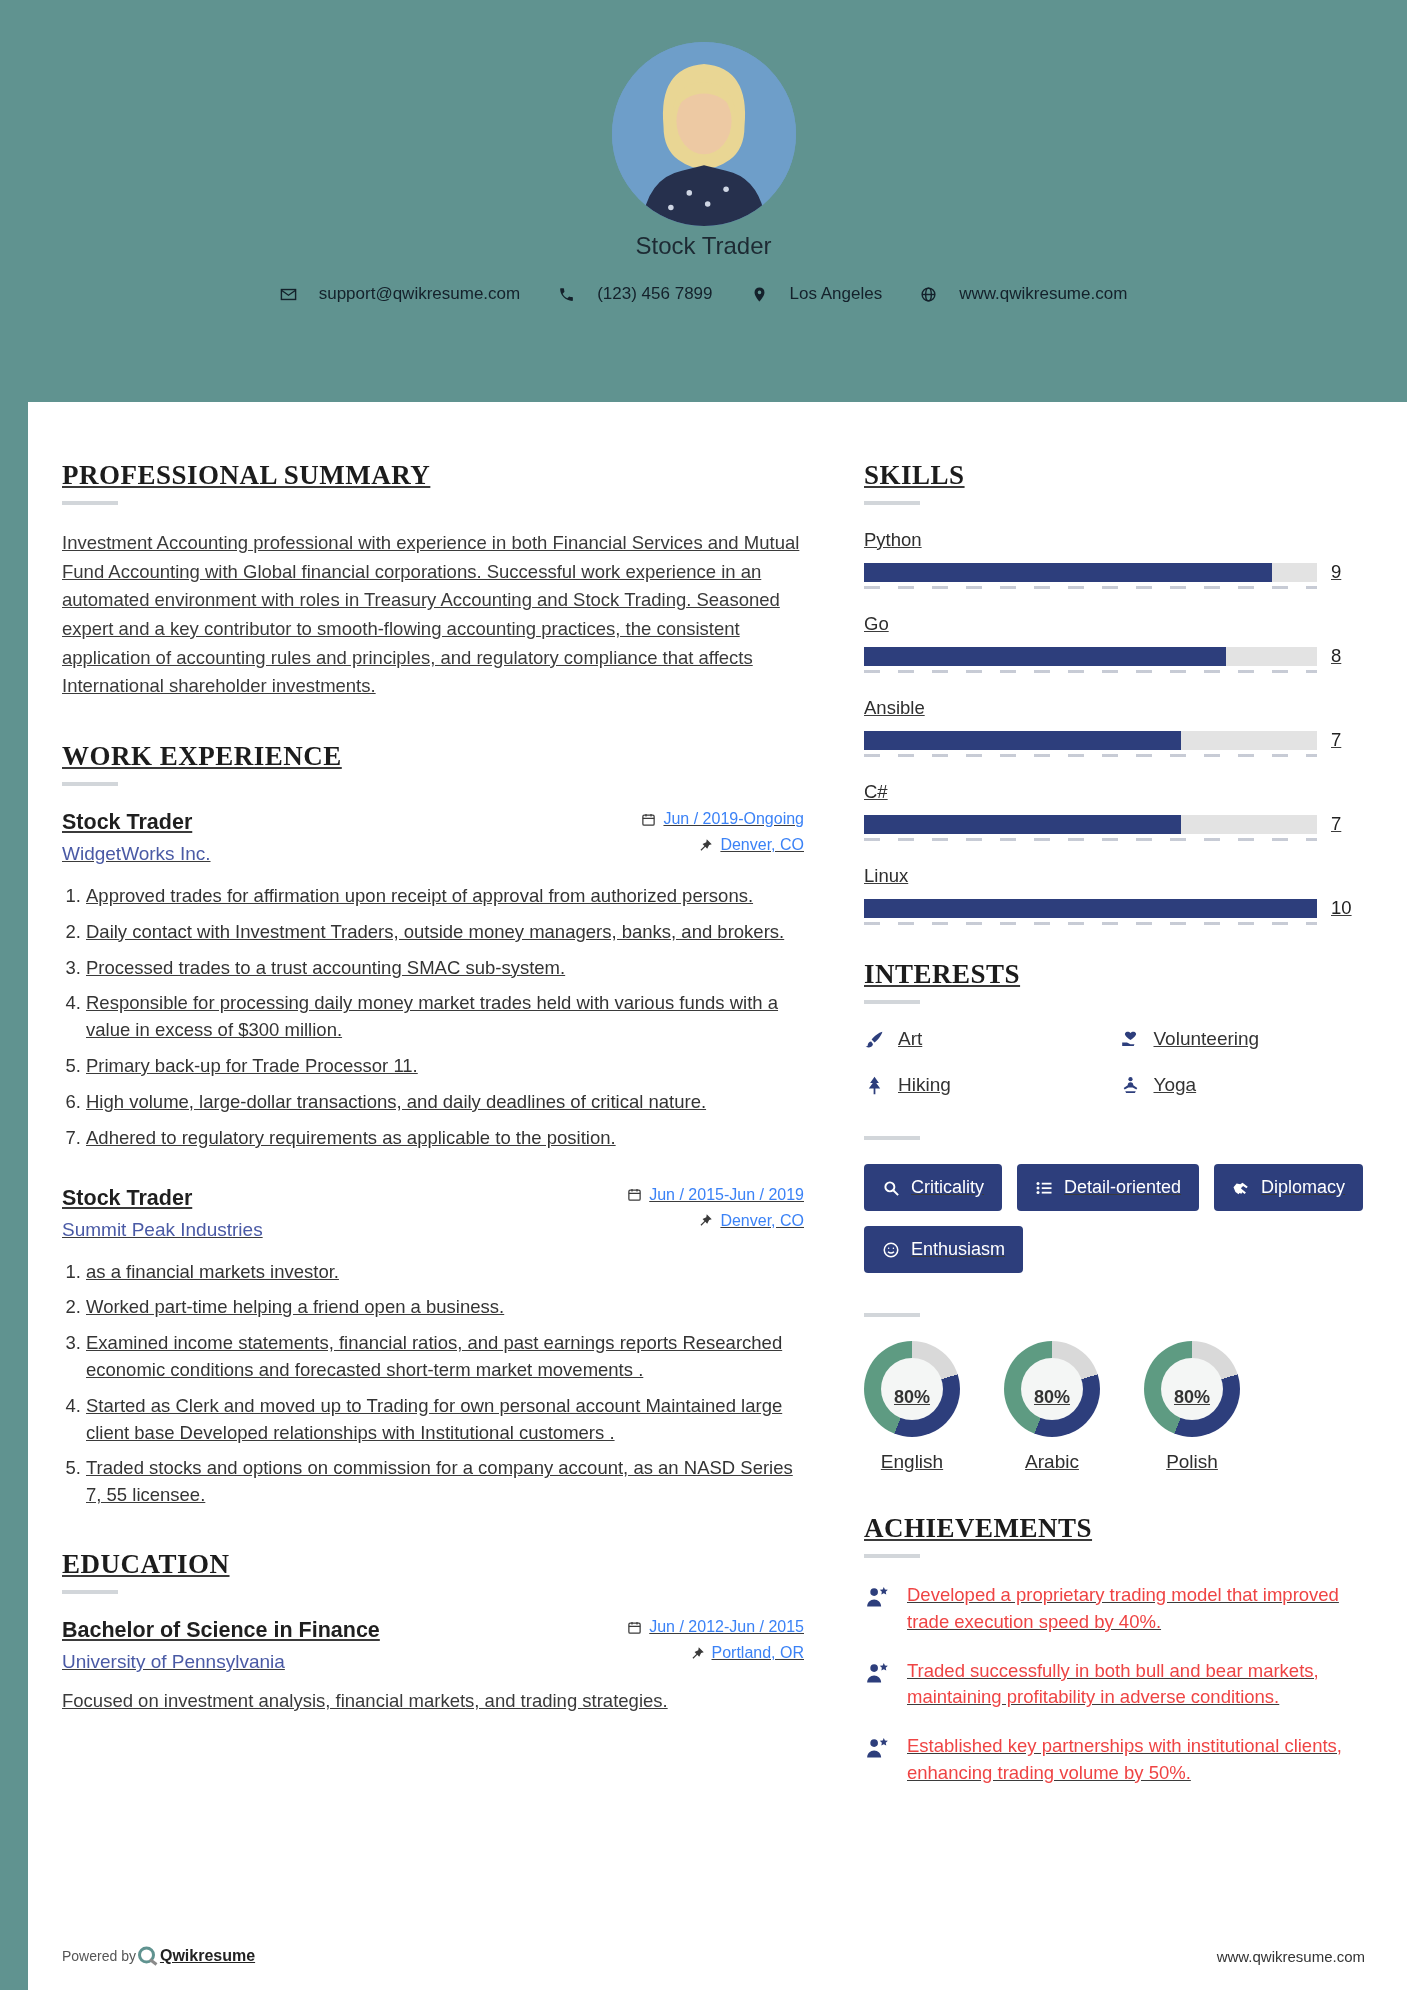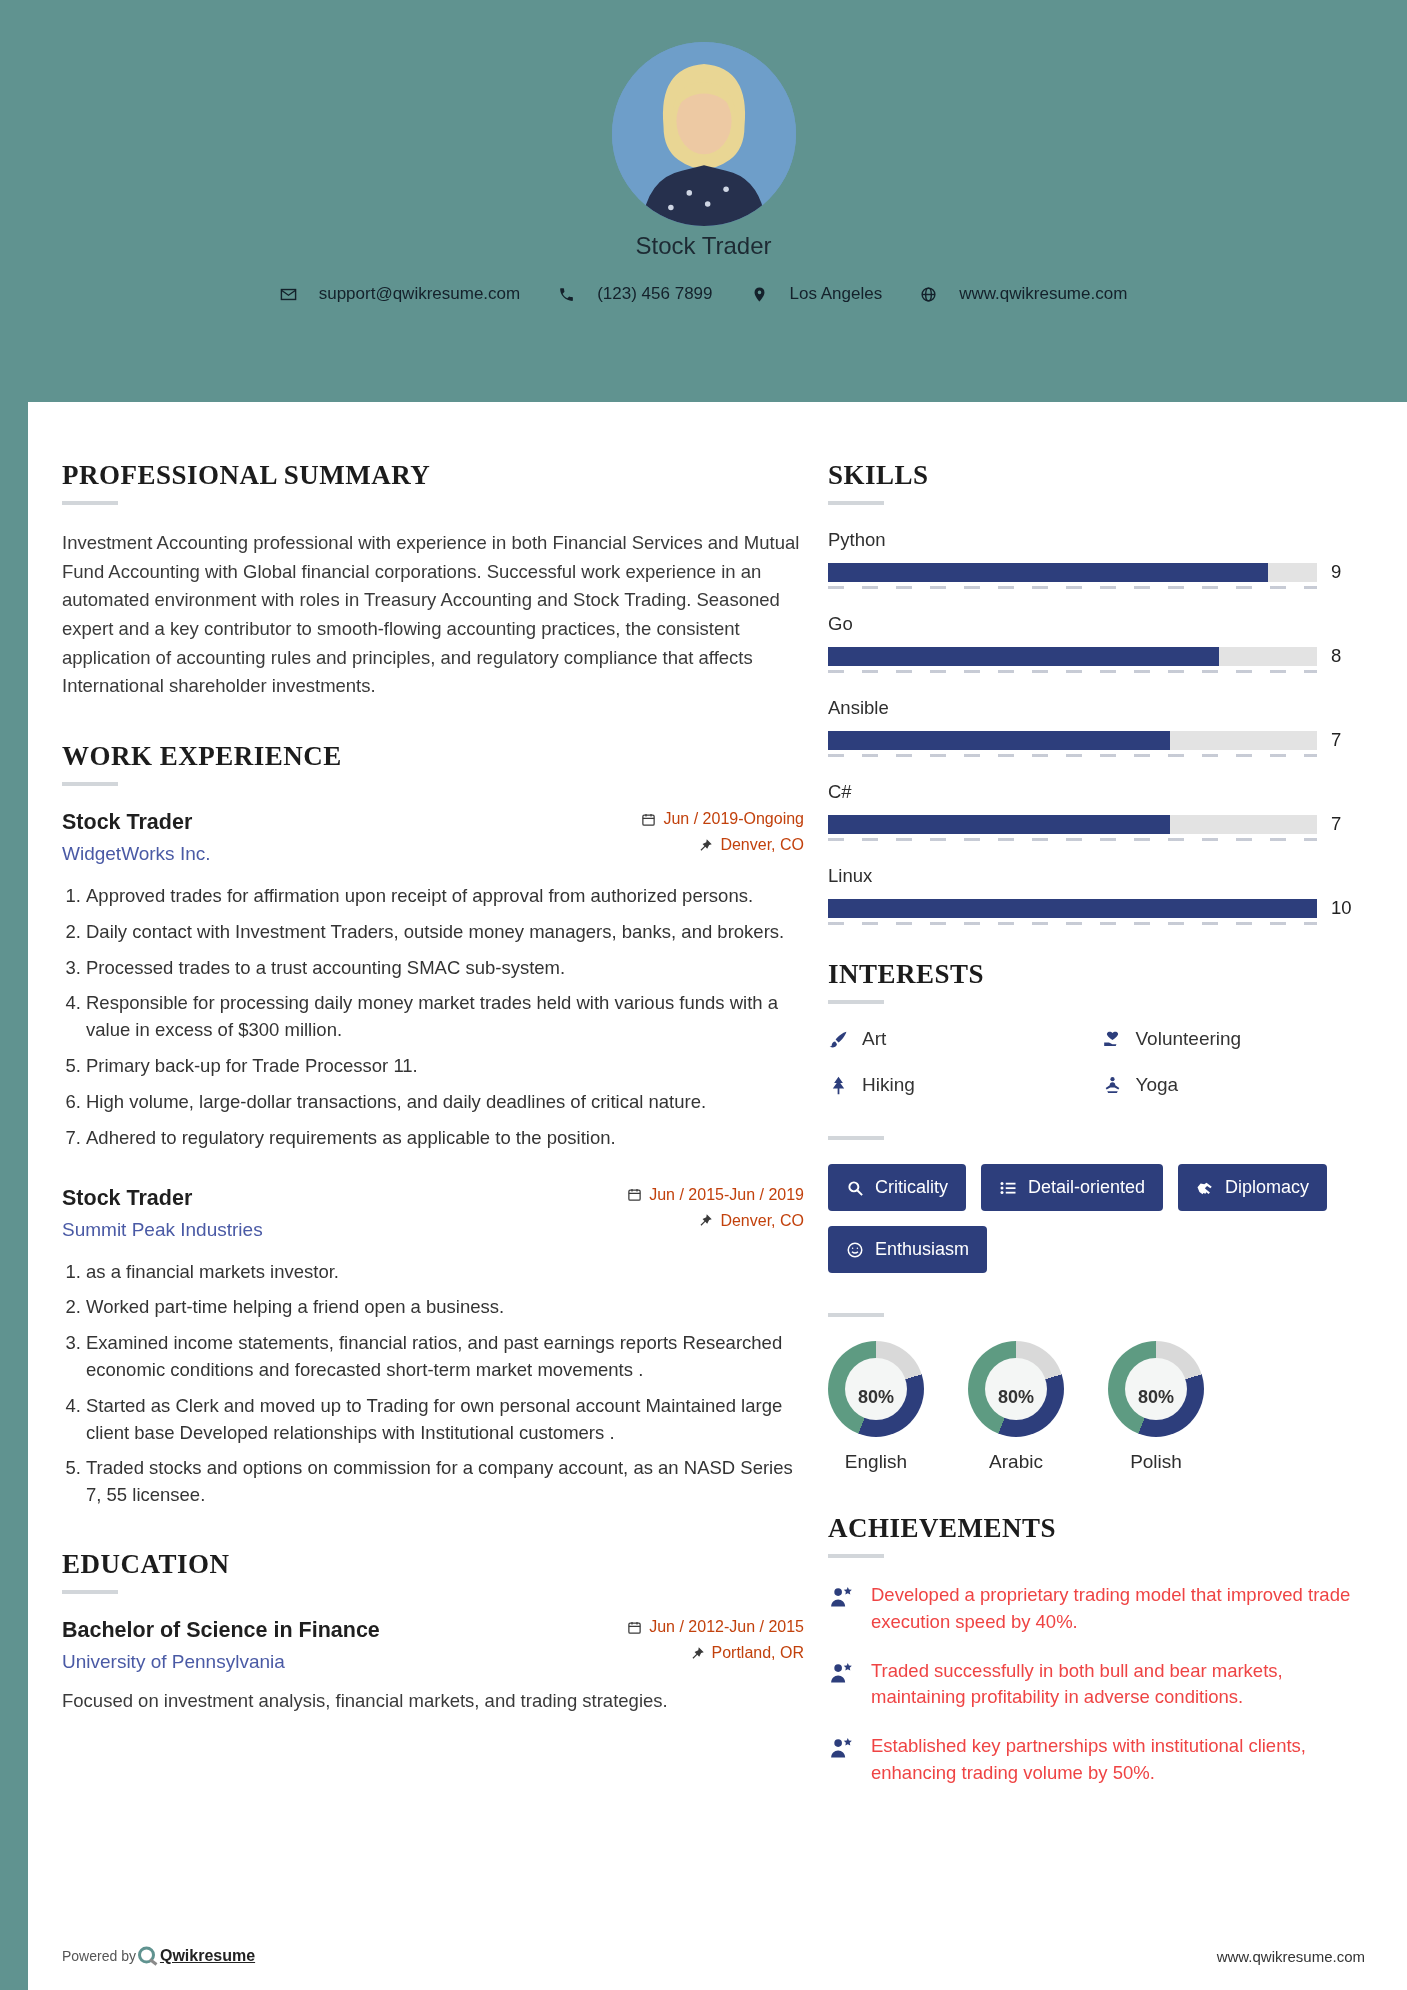--- a/index.html
+++ b/index.html
@@ -64,22 +64,23 @@
     font-size: 17px;
     color: #14212b;
   }
   .contact-item { display: inline-flex; align-items: center; gap: 22px; }
   .cicon { display: inline-flex; width: 17px; height: 17px; color: #14212b; }
   .cicon svg { width: 100%; height: 100%; }
 
   
   .main {
     display: flex;
-    gap: 24px;
+    gap: 60px;
     padding: 58px 42px 0 62px;
+    text-decoration: underline;
   }
   .col-left { width: 742px; flex: 0 0 742px; }
   .col-right { flex: 1; min-width: 0; }
 
   section { margin-bottom: 40px; }
   h2.sec-heading {
     font-family: "Liberation Serif", serif;
     font-size: 27px;
     font-weight: 700;
     letter-spacing: .5px;
@@ -100,21 +101,21 @@
   
   .job { margin-bottom: 34px; }
   .job-head { display: flex; justify-content: space-between; align-items: flex-start; }
   .job-title-text { font-size: 21.5px; font-weight: 600; color: #1f1f1f; }
   .job-company {
     margin-top: 8px;
     font-size: 19px;
     color: var(--link, #4A5AA5);
     cursor: pointer;
   }
-  .job-meta { text-align: right; font-size: 16px; color: #c2410c; white-space: nowrap; }
+  .job-meta { text-align: right; font-size: 16px; color: #3b82f6; white-space: nowrap; }
   .meta-row { display: flex; justify-content: flex-end; align-items: center; gap: 7px; margin-bottom: 8px; }
   .micon { display: inline-flex; width: 15px; height: 15px; color: #3a3a3a; }
   .micon svg { width: 100%; height: 100%; }
 
   ol.bullets { margin: 18px 0 0 0; padding-left: 24px; }
   ol.bullets li {
     font-size: 18.5px;
     line-height: 1.45;
     color: #343434;
     margin-bottom: 9px;

